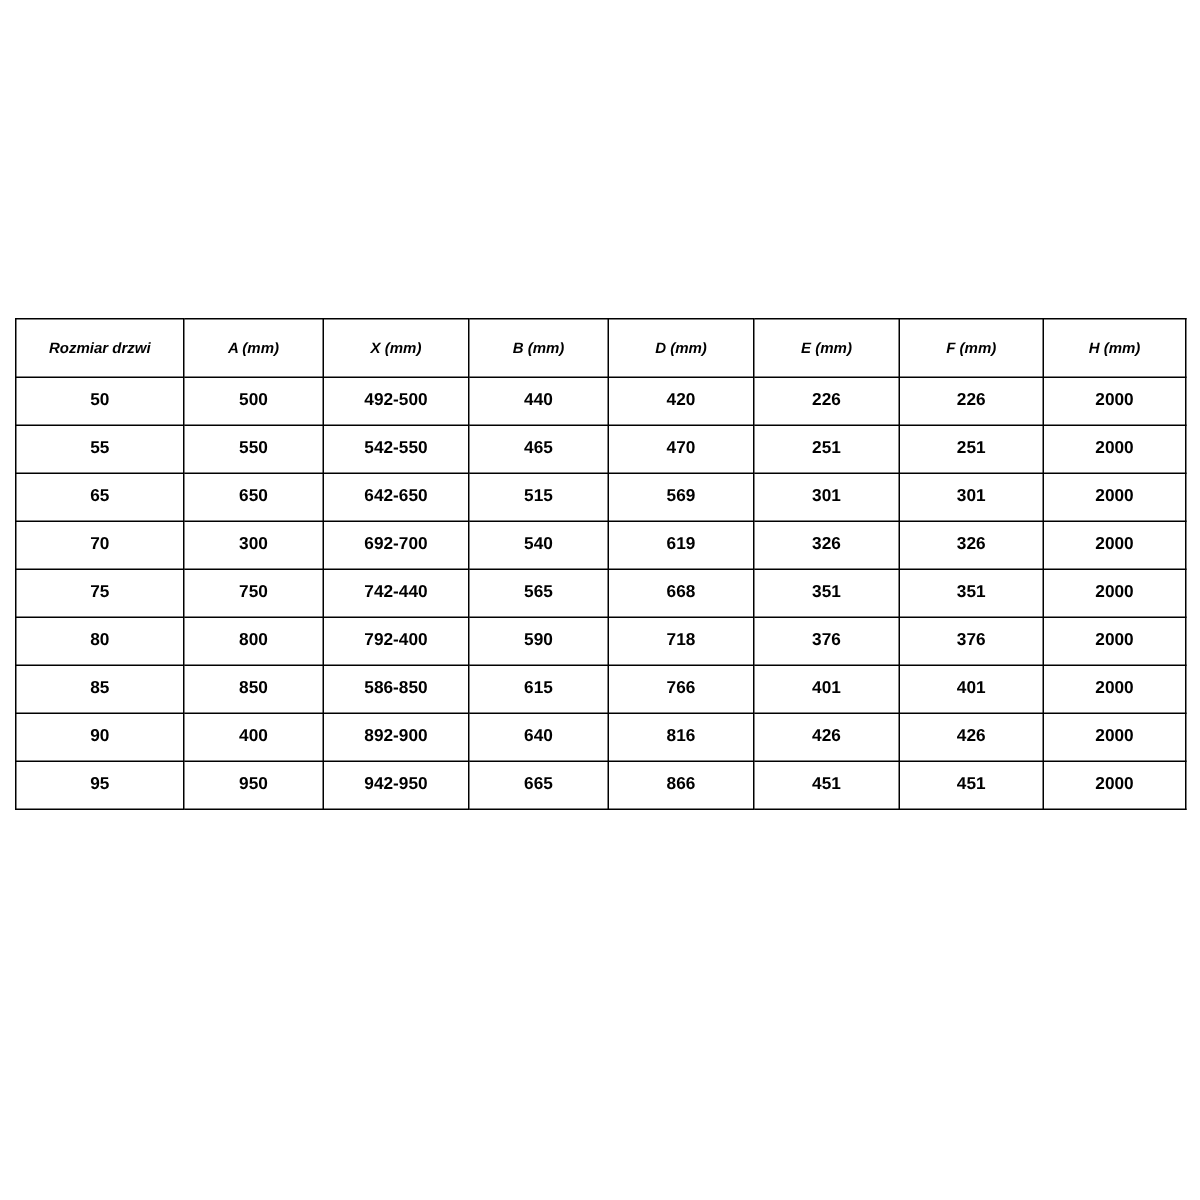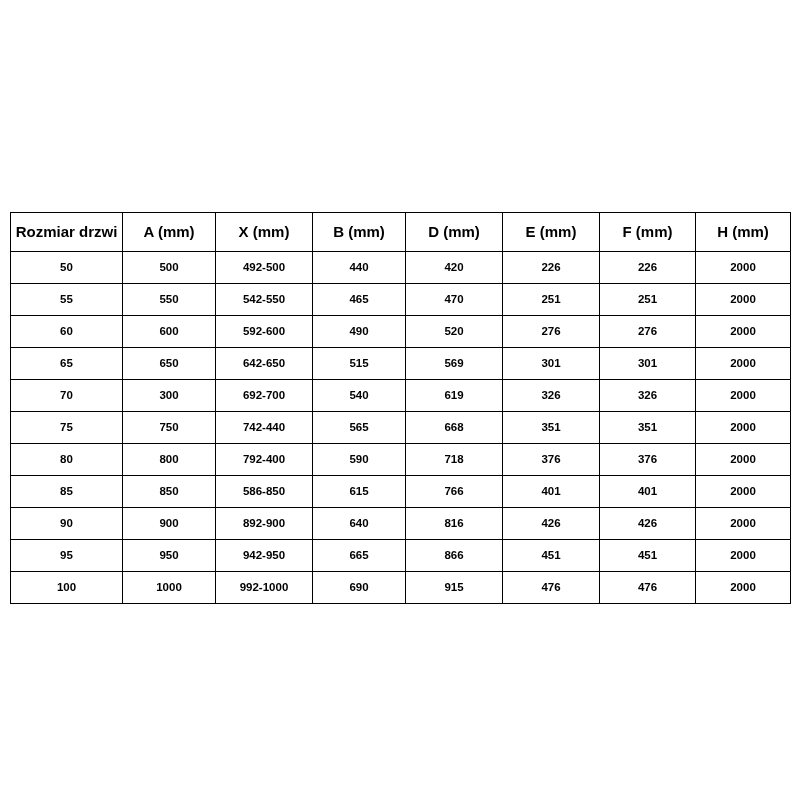--- a/index.html
+++ b/index.html
@@ -38,21 +38,22 @@
     vertical-align: middle;
     font-size: 11.5px;
     font-weight: bold;
     height: 31px;
     padding: 0;
     line-height: 1.1;
     white-space: nowrap;
   }
   table.size-table thead th {
     height: 38px;
-    font-size: 15px;
+    font-size: 10px;
+    font-style: italic;
   }
   
   col.c0 { width: 112px; }
   col.c1 { width: 93px; }
   col.c2 { width: 97px; }
   col.c3 { width: 93px; }
   col.c4 { width: 97px; }
   col.c5 { width: 97px; }
   col.c6 { width: 96px; }
   col.c7 { width: 95px; }
@@ -100,30 +101,20 @@
           <td>55</td>
           <td>550</td>
           <td>542-550</td>
           <td>465</td>
           <td>470</td>
           <td>251</td>
           <td>251</td>
           <td>2000</td>
         </tr>
         <tr>
-          <td>60</td>
-          <td>600</td>
-          <td>592-600</td>
-          <td>490</td>
-          <td>520</td>
-          <td>276</td>
-          <td>276</td>
-          <td>2000</td>
-        </tr>
-        <tr>
           <td>65</td>
           <td>650</td>
           <td>642-650</td>
           <td>515</td>
           <td>569</td>
           <td>301</td>
           <td>301</td>
           <td>2000</td>
         </tr>
         <tr>
@@ -161,44 +152,34 @@
           <td>850</td>
           <td>586-850</td>
           <td>615</td>
           <td>766</td>
           <td>401</td>
           <td>401</td>
           <td>2000</td>
         </tr>
         <tr>
           <td>90</td>
-          <td>900</td>
+          <td>400</td>
           <td>892-900</td>
           <td>640</td>
           <td>816</td>
           <td>426</td>
           <td>426</td>
           <td>2000</td>
         </tr>
         <tr>
           <td>95</td>
           <td>950</td>
           <td>942-950</td>
           <td>665</td>
           <td>866</td>
           <td>451</td>
           <td>451</td>
           <td>2000</td>
         </tr>
-        <tr>
-          <td>100</td>
-          <td>1000</td>
-          <td>992-1000</td>
-          <td>690</td>
-          <td>915</td>
-          <td>476</td>
-          <td>476</td>
-          <td>2000</td>
-        </tr>
       </tbody>
     </table>
   </div>
 </div>
 
 </body></html>

